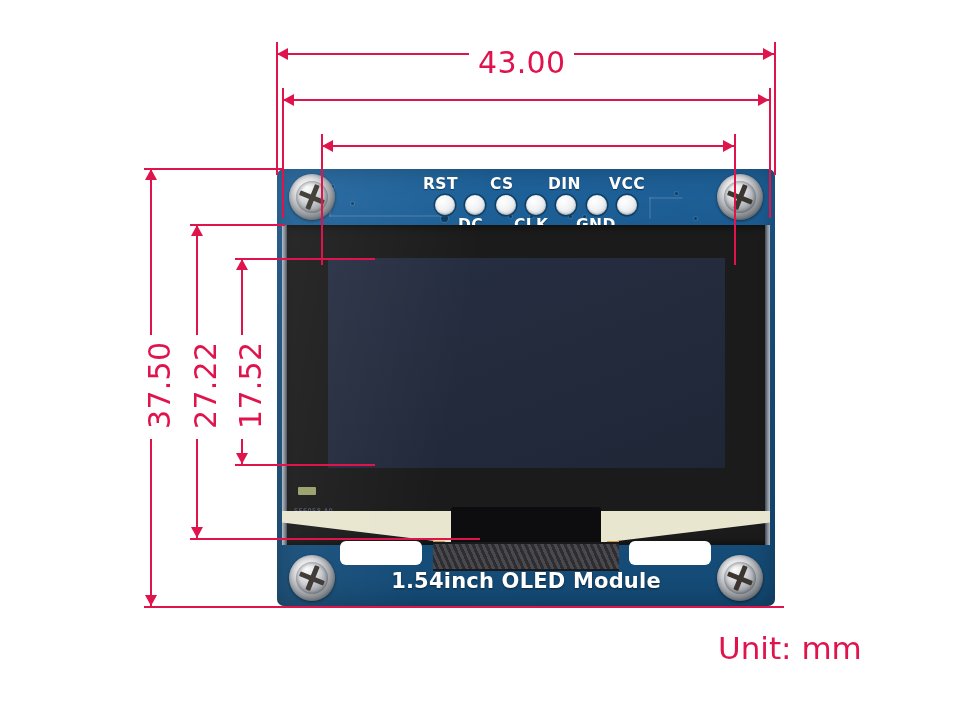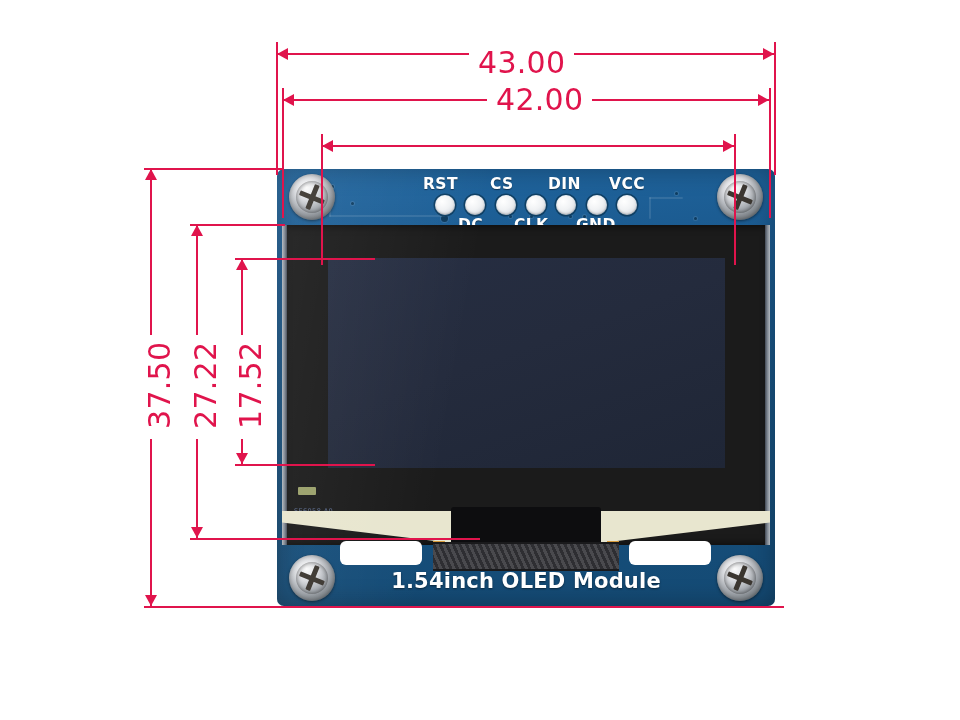--- a/index.html
+++ b/index.html
@@ -338,21 +338,20 @@
   <div class="dimline dim-h" style="left:277px; top:53px;  width:497px;"></div>
   <div class="arrow arrow-left" style="left:277px; top:48px;"></div>
   <div class="arrow arrow-right" style="left:763px; top:48px;"></div>
   <div class="dim-label" style="left:469px; top:39px;margin-top:9px;">43.00</div>
 
   <div class="dimline ext-v" style="left:282px; top:88px;  height:130px;"></div>
   <div class="dimline ext-v" style="left:769px; top:88px;  height:130px;"></div>
   <div class="dimline dim-h" style="left:283px; top:99px;  width:486px;"></div>
   <div class="arrow arrow-left" style="left:283px; top:94px;"></div>
   <div class="arrow arrow-right" style="left:758px; top:94px;"></div>
-  <div class="dim-label" style="left:487px; top:85px;">42.00</div>
 
   <div class="dimline ext-v" style="left:321px; top:134px; height:131px;"></div>
   <div class="dimline ext-v" style="left:734px; top:134px; height:131px;"></div>
   <div class="dimline dim-h" style="left:322px; top:145px; width:412px;"></div>
   <div class="arrow arrow-left" style="left:322px; top:140px;"></div>
   <div class="arrow arrow-right" style="left:723px; top:140px;"></div>
 
   <div class="dimline ext-h" style="left:144px; top:168px; width:140px;"></div>
   <div class="dimline ext-h" style="left:144px; top:606px; width:640px;"></div>
   <div class="dimline dim-v" style="left:150px; top:169px; height:437px;"></div>
@@ -367,14 +366,15 @@
   <div class="arrow arrow-down" style="left:191px; top:527px;"></div>
   <div class="dim-label vert" style="left:154px; top:372px; width:84px; text-align:center;">27.22</div>
 
   <div class="dimline ext-h" style="left:235px; top:258px; width:140px;"></div>
   <div class="dimline ext-h" style="left:235px; top:464px; width:140px;"></div>
   <div class="dimline dim-v" style="left:241px; top:259px; height:205px;"></div>
   <div class="arrow arrow-up" style="left:236px; top:259px;"></div>
   <div class="arrow arrow-down" style="left:236px; top:453px;"></div>
   <div class="dim-label vert" style="left:199px; top:372px; width:84px; text-align:center;">17.52</div>
 
+  <div class="unit-label" style="left:718px; top:630px;">Unit:  mm</div>
 
 </div>
 
 </body></html>

